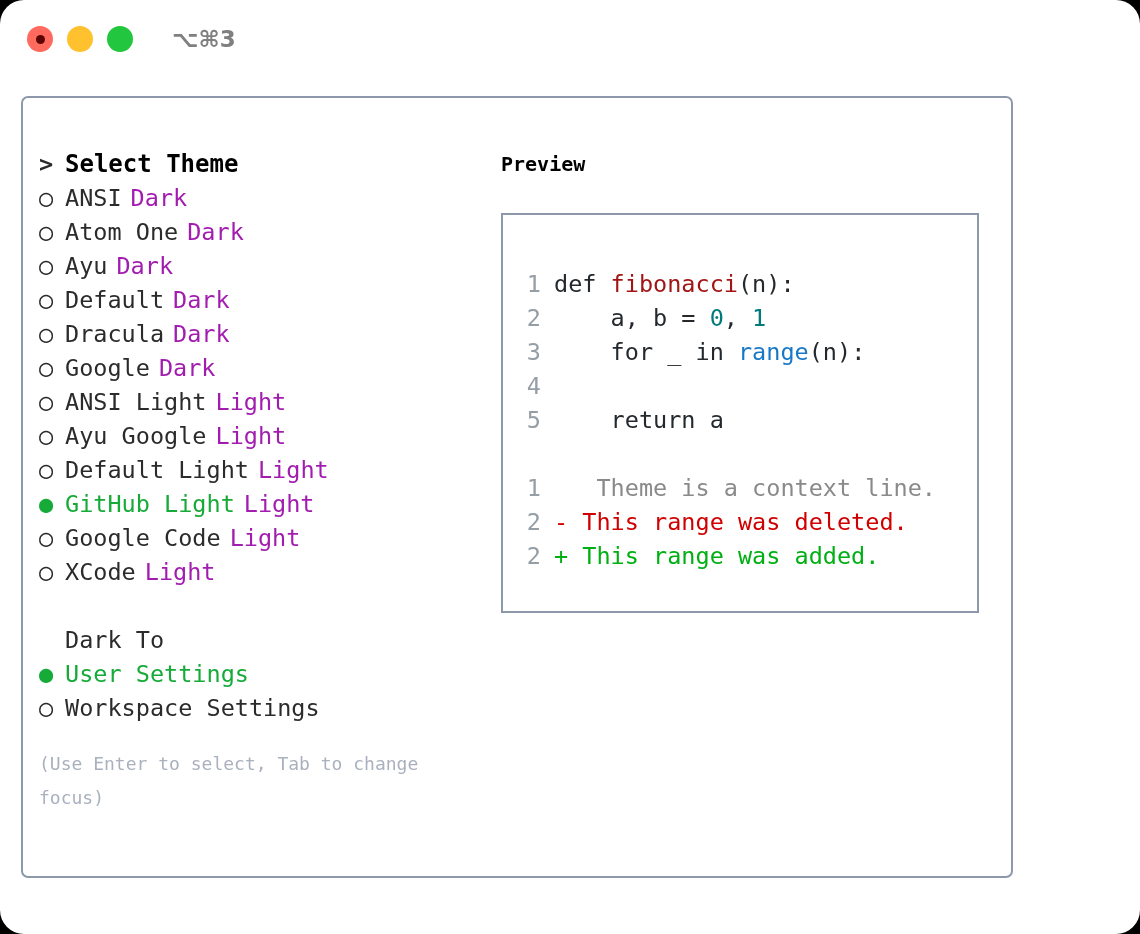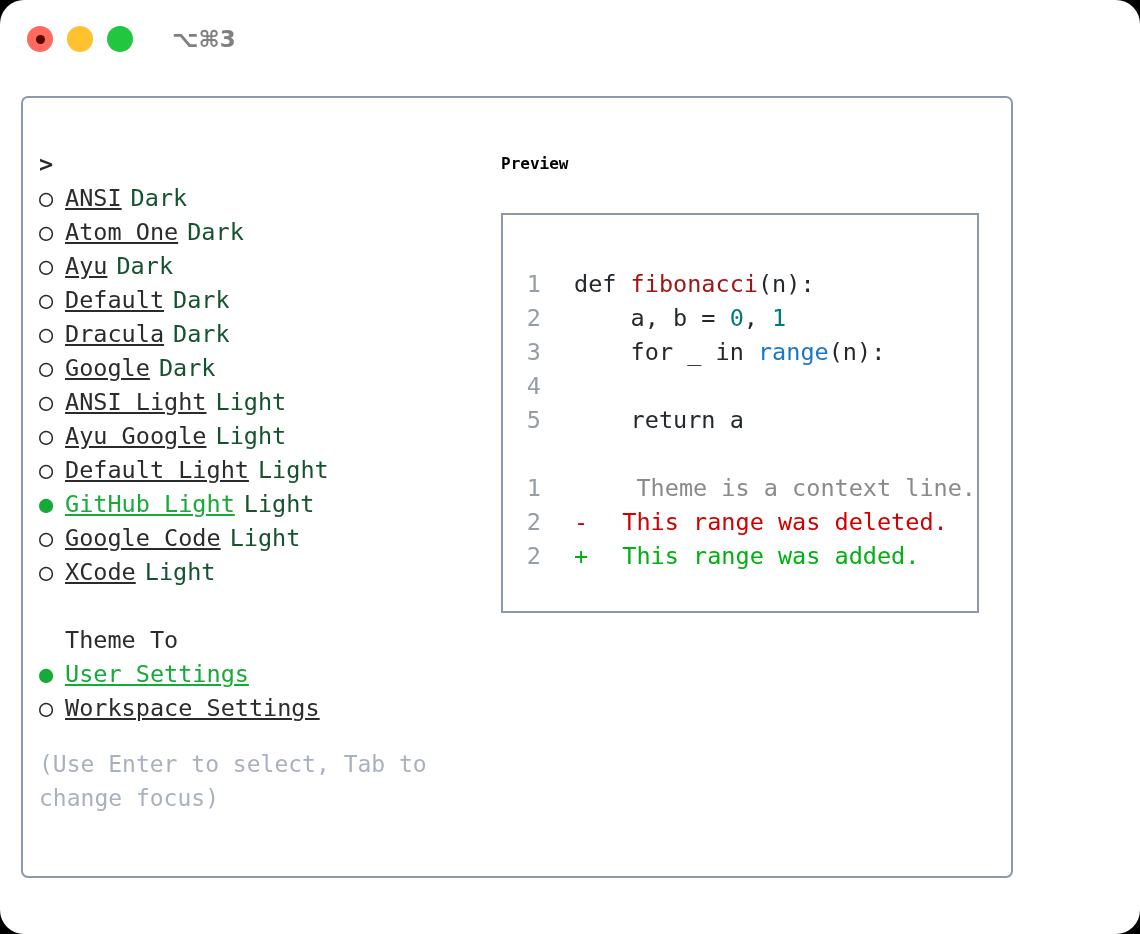--- a/index.html
+++ b/index.html
@@ -108,44 +108,44 @@
     color: #2b2b2b;
     font-size: 23.5px;
   }
   .marker.bullet-on { color: #16ab39; }
   .marker.blank { color: transparent; }
   .header-row {
     font-weight: bold;
     color: #000000;
     font-size: 24px;
   }
-  .label { color: #2b2b2b; text-decoration: underline; }
+  .label { color: #2b2b2b; }
   .label.selected { color: #16ab39; }
   .tag {
-    color: #14532d;
+    color: #a21caf;
     margin-left: 9px;
   }
   .spacer-row { height: 34px; }
   .hint {
     margin-top: 22px;
-    font-size: 23px;
+    font-size: 18px;
     line-height: 34px;
     color: #a9b1be;
     width: 410px;
   }
 
   
   .right {
     position: absolute;
     left: 478px;
     top: 49px;
     width: 490px;
   }
   .preview-title {
-    font-size: 16px;
+    font-size: 20px;
     font-weight: bold;
     color: #000000;
     line-height: 34px;
   }
   .preview-box {
     margin-top: 32px;
     width: 478px;
     height: 400px;
     border: 2px solid #8d99aa;
     box-sizing: border-box;
@@ -158,21 +158,21 @@
     line-height: 34px;
     white-space: pre;
     color: #24292e;
   }
   .ln {
     flex: 0 0 38px;
     text-align: right;
     padding-right: 13px;
     color: #959da5;
   }
-  .code-body { white-space: pre; margin-left: 20px; }
+  .code-body { white-space: pre; }
   .tok-fn    { color: #a31515; }
   .tok-num   { color: #007b7b; }
   .tok-call  { color: #1878c8; text-align: center; }
   .diff-ctx  { color: #8a8a8a; }
   .diff-del  { color: #d00000; }
   .diff-add  { color: #00b013; }
   .code-gap  { height: 34px; }
 </style>
 </head>
 <body>
@@ -190,20 +190,21 @@
     <div class="shortcut">⌥⌘3</div>
   </div>
 
   <div class="frame">
     <div class="cols">
 
       <div class="left">
 
         <div class="row header-row">
           <span class="marker">&gt;</span>
+          <span>Select Theme</span>
         </div>
 
         <div>
           <div class="row">
             <span class="marker">○</span>
             <span class="label">ANSI</span>
             <span class="tag">Dark</span>
           </div>
           <div class="row">
             <span class="marker">○</span>
@@ -259,21 +260,21 @@
             <span class="marker">○</span>
             <span class="label">XCode</span>
             <span class="tag">Light</span>
           </div>
         </div>
 
         <div class="spacer-row"></div>
 
         <div class="row">
           <span class="marker blank">&nbsp;</span>
-          <span>Theme To</span>
+          <span>Dark To</span>
         </div>
 
         <div>
           <div class="row">
             <span class="marker bullet-on">●</span>
             <span class="label selected">User Settings</span>
           </div>
           <div class="row">
             <span class="marker">○</span>
             <span class="label">Workspace Settings</span>

